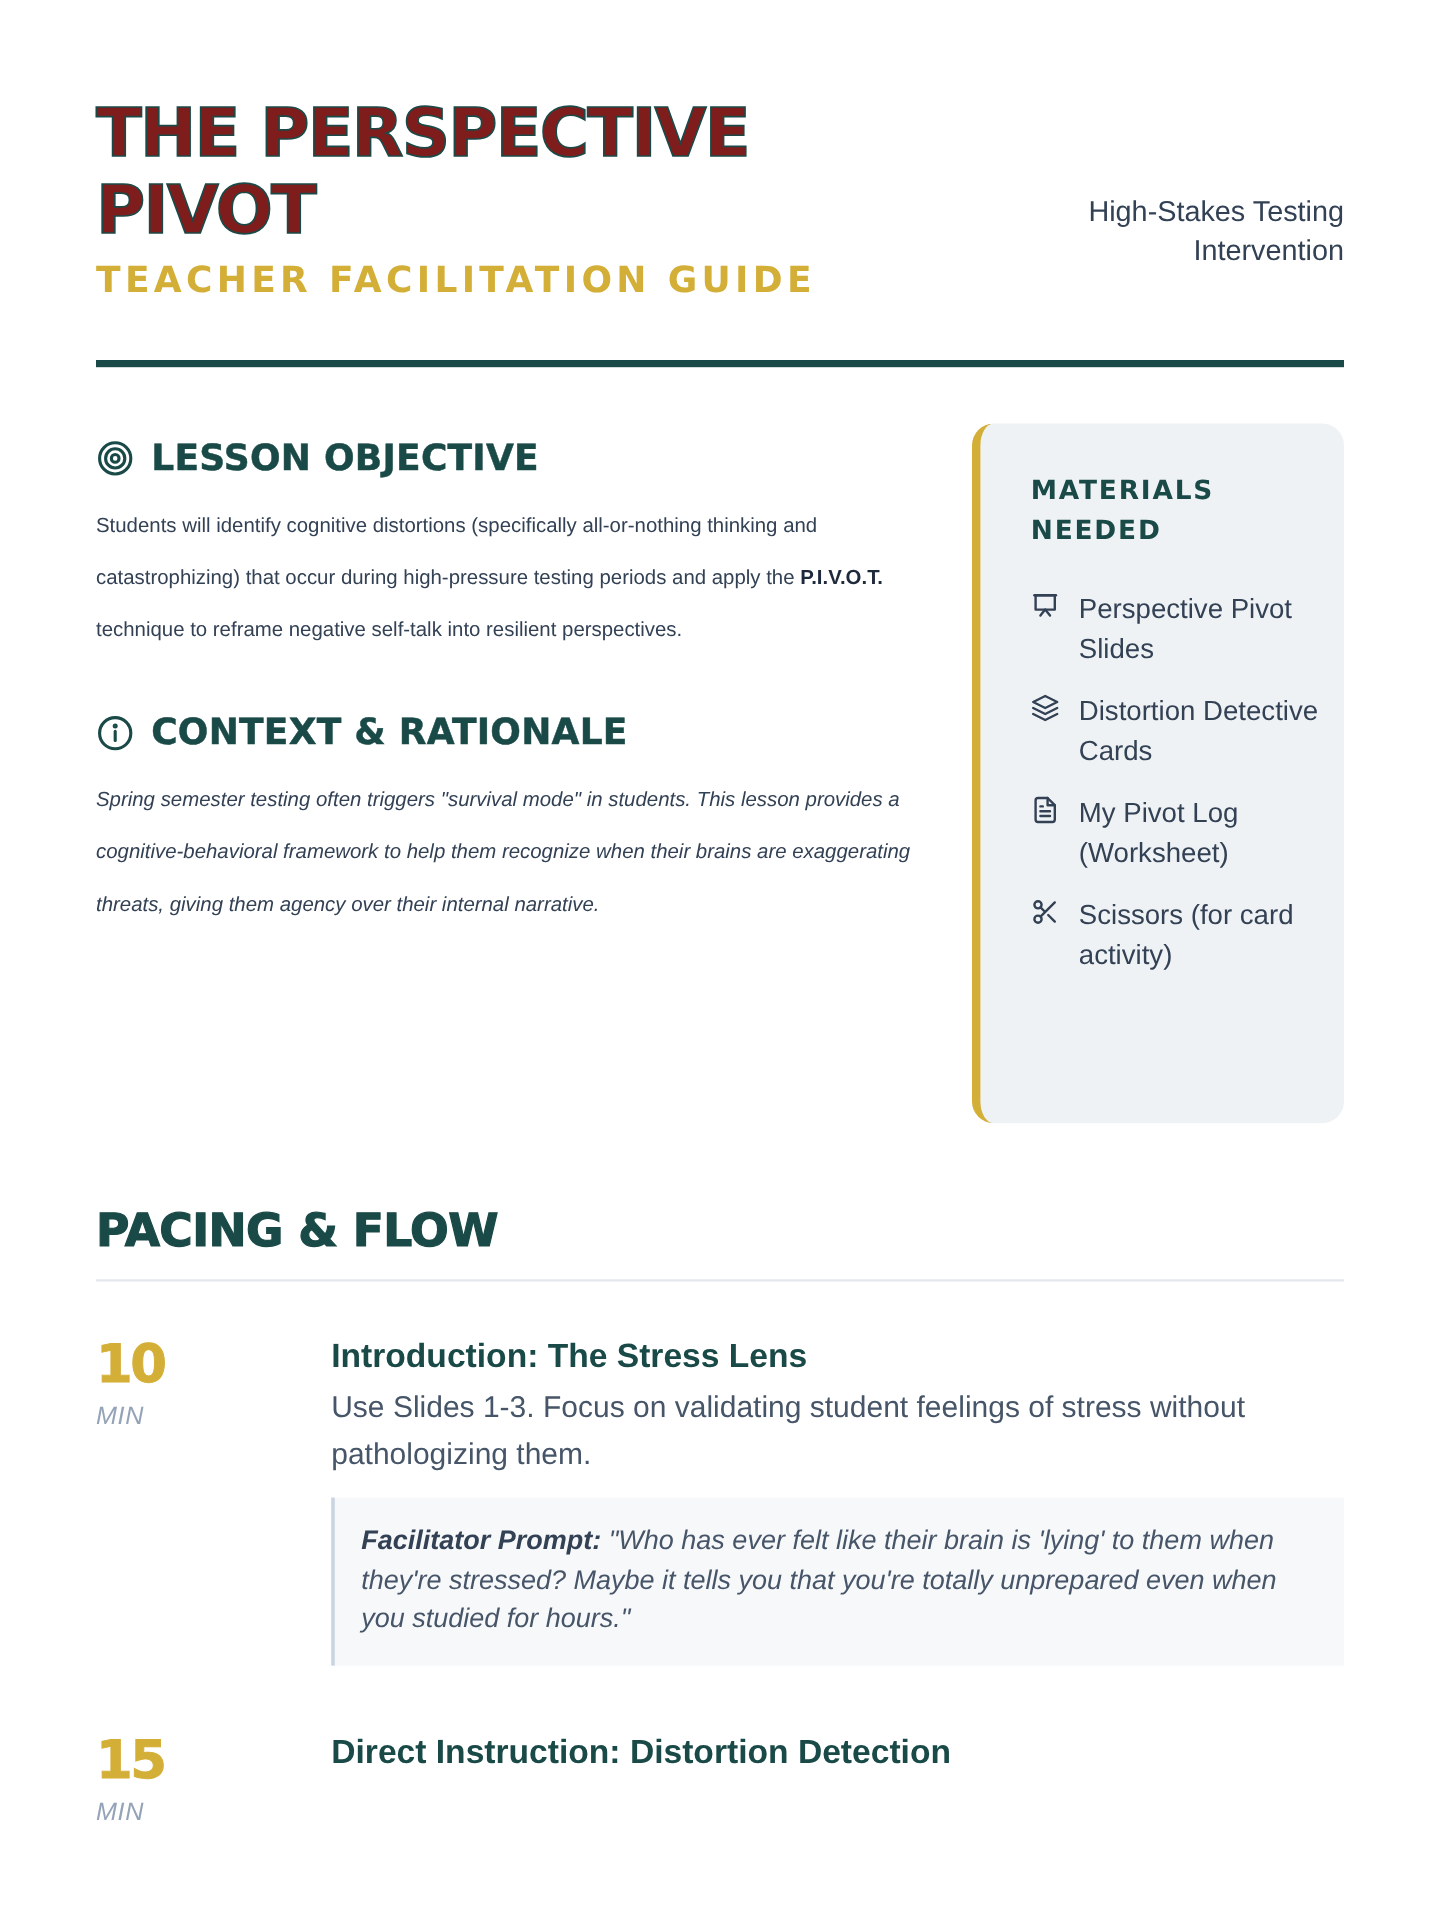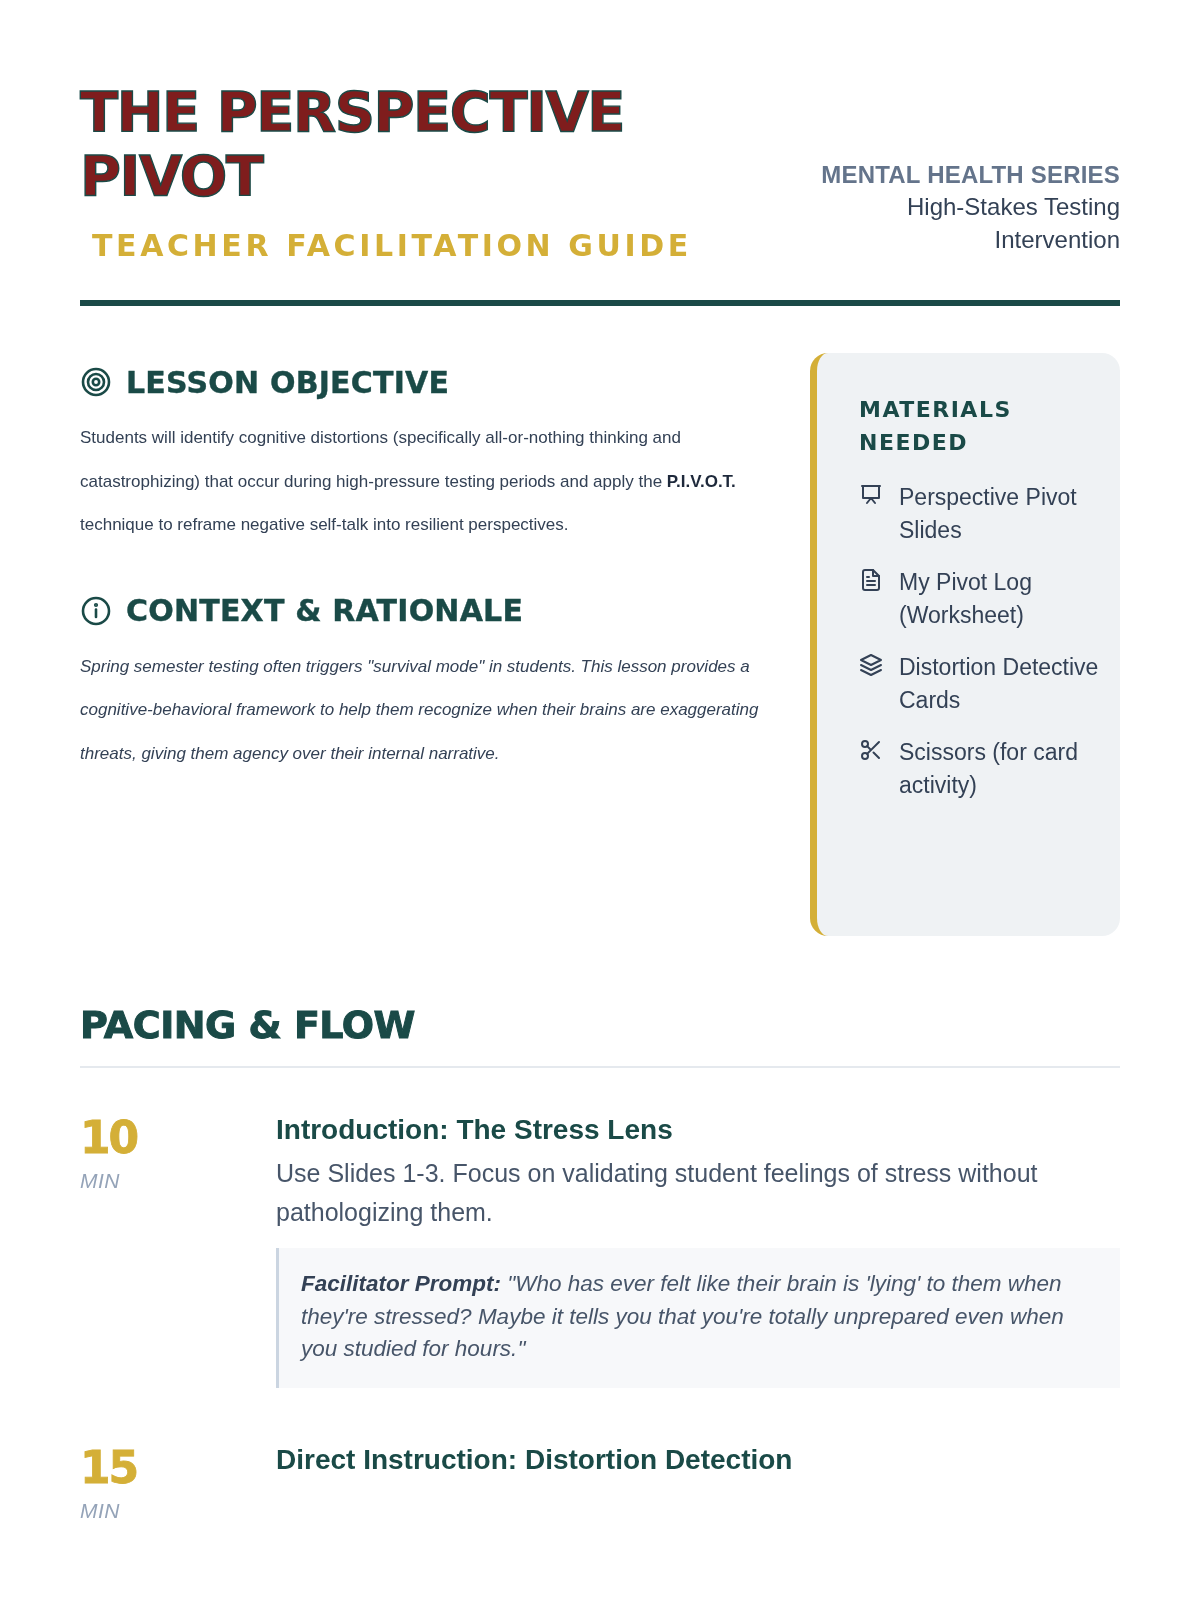--- a/index.html
+++ b/index.html
@@ -18,21 +18,21 @@
     font-family: "DejaVu Sans", sans-serif;
     font-weight: 900; font-size: 56px; line-height: 64px;
     color: #7f1d1d; letter-spacing: -1.5px;
     margin: 0; width: 680px; text-transform: uppercase;
     -webkit-text-stroke: 1.4px #1a4a47;
   }
   .subtitle {
     position: absolute; left: 0; top: 216px;
     font-family: "DejaVu Sans", sans-serif;
     font-weight: 700; font-size: 30px; letter-spacing: 3.6px;
-    color: #d4af37; margin: 12px;
+    color: #d4af37; margin: 0;
   }
   .series {
     position: absolute; right: 0; top: 160px; text-align: right;
   }
   .series-label {
     font-weight: 700; font-size: 24px; color: #64748b; line-height: 30px;
     letter-spacing: 0.2px;
   }
   .series-sub {
     font-size: 24px; color: #334155; line-height: 33px;
@@ -63,21 +63,21 @@
 
   .sidebar {
     position: absolute; left: 730px; top: 353px; width: 310px; height: 583px;
     background: #eff2f4; border-radius: 18px;
     border-left: 7px solid #d4af37; box-sizing: border-box;
     padding: 40px 0 0 42px;
   }
   .sidebar-title {
     font-family: "DejaVu Sans", sans-serif;
     font-weight: 700; font-size: 22px; line-height: 33px; color: #1a4a47;
-    letter-spacing: 1.5px; text-transform: uppercase; margin: 0 0 22px 0;
+    letter-spacing: 1.5px; text-transform: uppercase; margin: 0 0 32px 0;
     width: 200px;
   }
   .mat-list { list-style: none; margin: 0; padding: 0; }
   .mat-item {
     display: flex; align-items: flex-start; gap: 14px;
     font-size: 23px; line-height: 33px; color: #334155;
     margin-bottom: 19px; width: 240px;
   }
   .mat-item .ico { flex: none; width: 26px; height: 33px; display: flex; align-items: flex-start; padding-top: 2px; }
 
@@ -119,21 +119,20 @@
 </style>
 </head>
 <body>
 
 <div class="page">
 
   <header class="header">
     <h1 class="title">THE PERSPECTIVE PIVOT</h1>
     <div class="subtitle">TEACHER FACILITATION GUIDE</div>
     <div class="series">
-      <div class="series-label">MENTAL HEALTH SERIES</div>
       <div class="series-sub">High-Stakes Testing</div>
       <div class="series-sub">Intervention</div>
     </div>
     <div class="header-rule"></div>
   </header>
 
   <section class="main-col">
     <div>
       <h2 class="section-heading">
         <span style="display:flex">
@@ -172,36 +171,36 @@
             <path d="M3 3h18"></path>
               <rect x="4" y="3" width="16" height="12"></rect>
               <path d="M12 15l-4 5M12 15l4 5"></path>
           </svg>
         </span>
         <span>Perspective Pivot Slides</span>
       </li>
       <li class="mat-item">
         <span class="ico">
           <svg width="24" height="24" viewBox="0 0 24 24" fill="none" stroke="#334155" stroke-width="2" stroke-linecap="round" stroke-linejoin="round">
+            <path d="M12 2L2 7l10 5 10-5z"></path>
+              <path d="M2 12l10 5 10-5"></path>
+              <path d="M2 17l10 5 10-5"></path>
+          </svg>
+        </span>
+        <span>Distortion Detective Cards</span>
+      </li>
+      <li class="mat-item">
+        <span class="ico">
+          <svg width="24" height="24" viewBox="0 0 24 24" fill="none" stroke="#334155" stroke-width="2" stroke-linecap="round" stroke-linejoin="round">
             <path d="M14 2H6a2 2 0 0 0-2 2v16a2 2 0 0 0 2 2h12a2 2 0 0 0 2-2V8z"></path>
               <path d="M14 2v6h6"></path>
               <path d="M8 13h8M8 17h8M8 9h2"></path>
           </svg>
         </span>
         <span>My Pivot Log (Worksheet)</span>
-      </li>
-      <li class="mat-item">
-        <span class="ico">
-          <svg width="24" height="24" viewBox="0 0 24 24" fill="none" stroke="#334155" stroke-width="2" stroke-linecap="round" stroke-linejoin="round">
-            <path d="M12 2L2 7l10 5 10-5z"></path>
-              <path d="M2 12l10 5 10-5"></path>
-              <path d="M2 17l10 5 10-5"></path>
-          </svg>
-        </span>
-        <span>Distortion Detective Cards</span>
       </li>
       <li class="mat-item">
         <span class="ico">
           <svg width="24" height="24" viewBox="0 0 24 24" fill="none" stroke="#334155" stroke-width="2" stroke-linecap="round" stroke-linejoin="round">
             <circle cx="6" cy="6" r="3"></circle>
               <circle cx="6" cy="18" r="3"></circle>
               <path d="M20 4L8.1 15.9M14.5 14.5L20 20M8.1 8.1L12 12"></path>
           </svg>
         </span>
         <span>Scissors (for card activity)</span>

